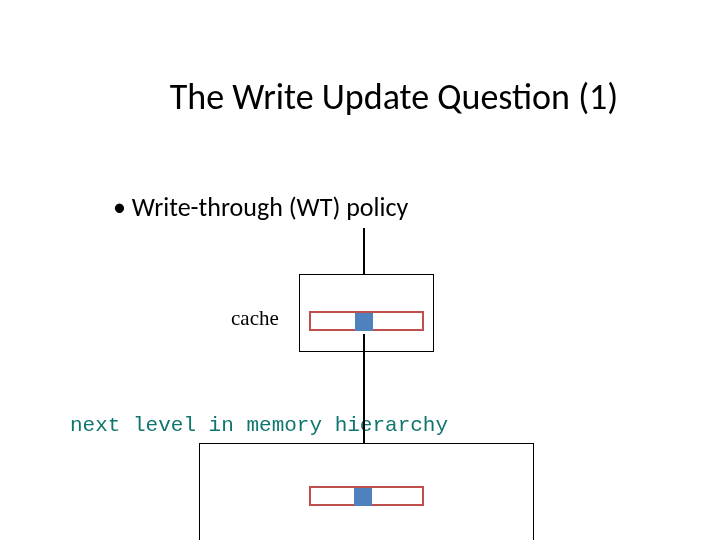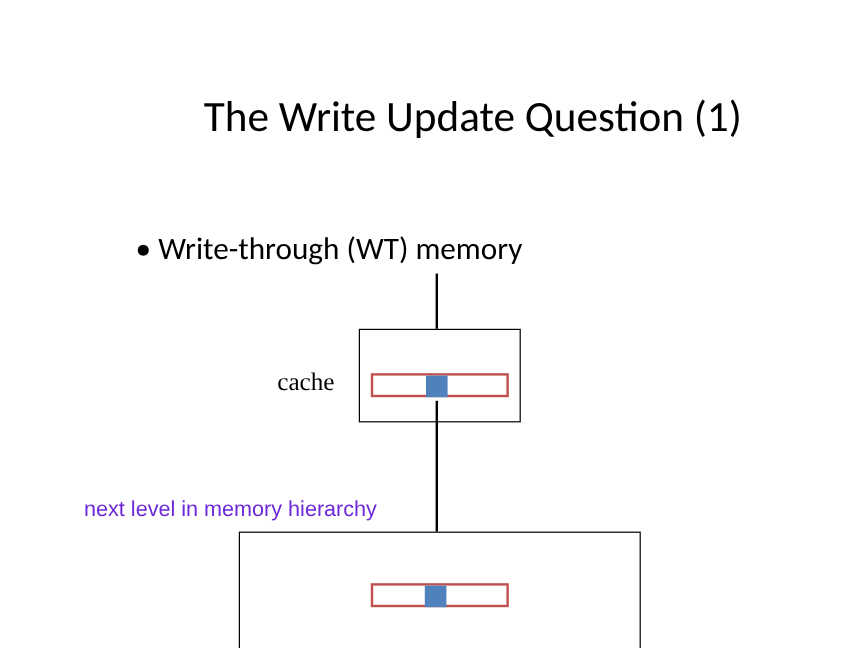--- a/index.html
+++ b/index.html
@@ -35,23 +35,23 @@
       top: 255px;
       left: 180px;
       font-family: Georgia, 'Times New Roman', serif;
       font-size: 21px;
       color: #000;
     }
     .memory-label {
       position: absolute;
       top: 363px;
       left: 19px;
-      font-family: Liberation Sans, sans-serif;
-      font-size: 18px;
-      color: #6d28d9;
+      font-family: Liberation Mono, monospace;
+      font-size: 21px;
+      color: #0f766e;
     }
     .cache-box {
       position: absolute;
       top: 223px;
       left: 248px;
       width: 135px;
       height: 78px;
       border: 1px solid #000;
       background: #fff;
     }
@@ -135,21 +135,21 @@
       border-left: 5px solid transparent;
       border-right: 5px solid transparent;
       border-top: 9px solid #000;
     }
   </style>
 </head>
 <body>
 
 <div class="title">The Write Update Question (1)</div>
 
-<div class="bullet-item">Write-through (WT) memory</div>
+<div class="bullet-item">Write-through (WT) policy</div>
 
 <div class="cache-label">cache</div>
 <div class="memory-label">next level in memory hierarchy</div>
 
 <div class="arrow-1"></div>
 
 <div class="cache-box"></div>
 <div class="red-row-cache"></div>
 <div class="blue-square-cache"></div>
 

